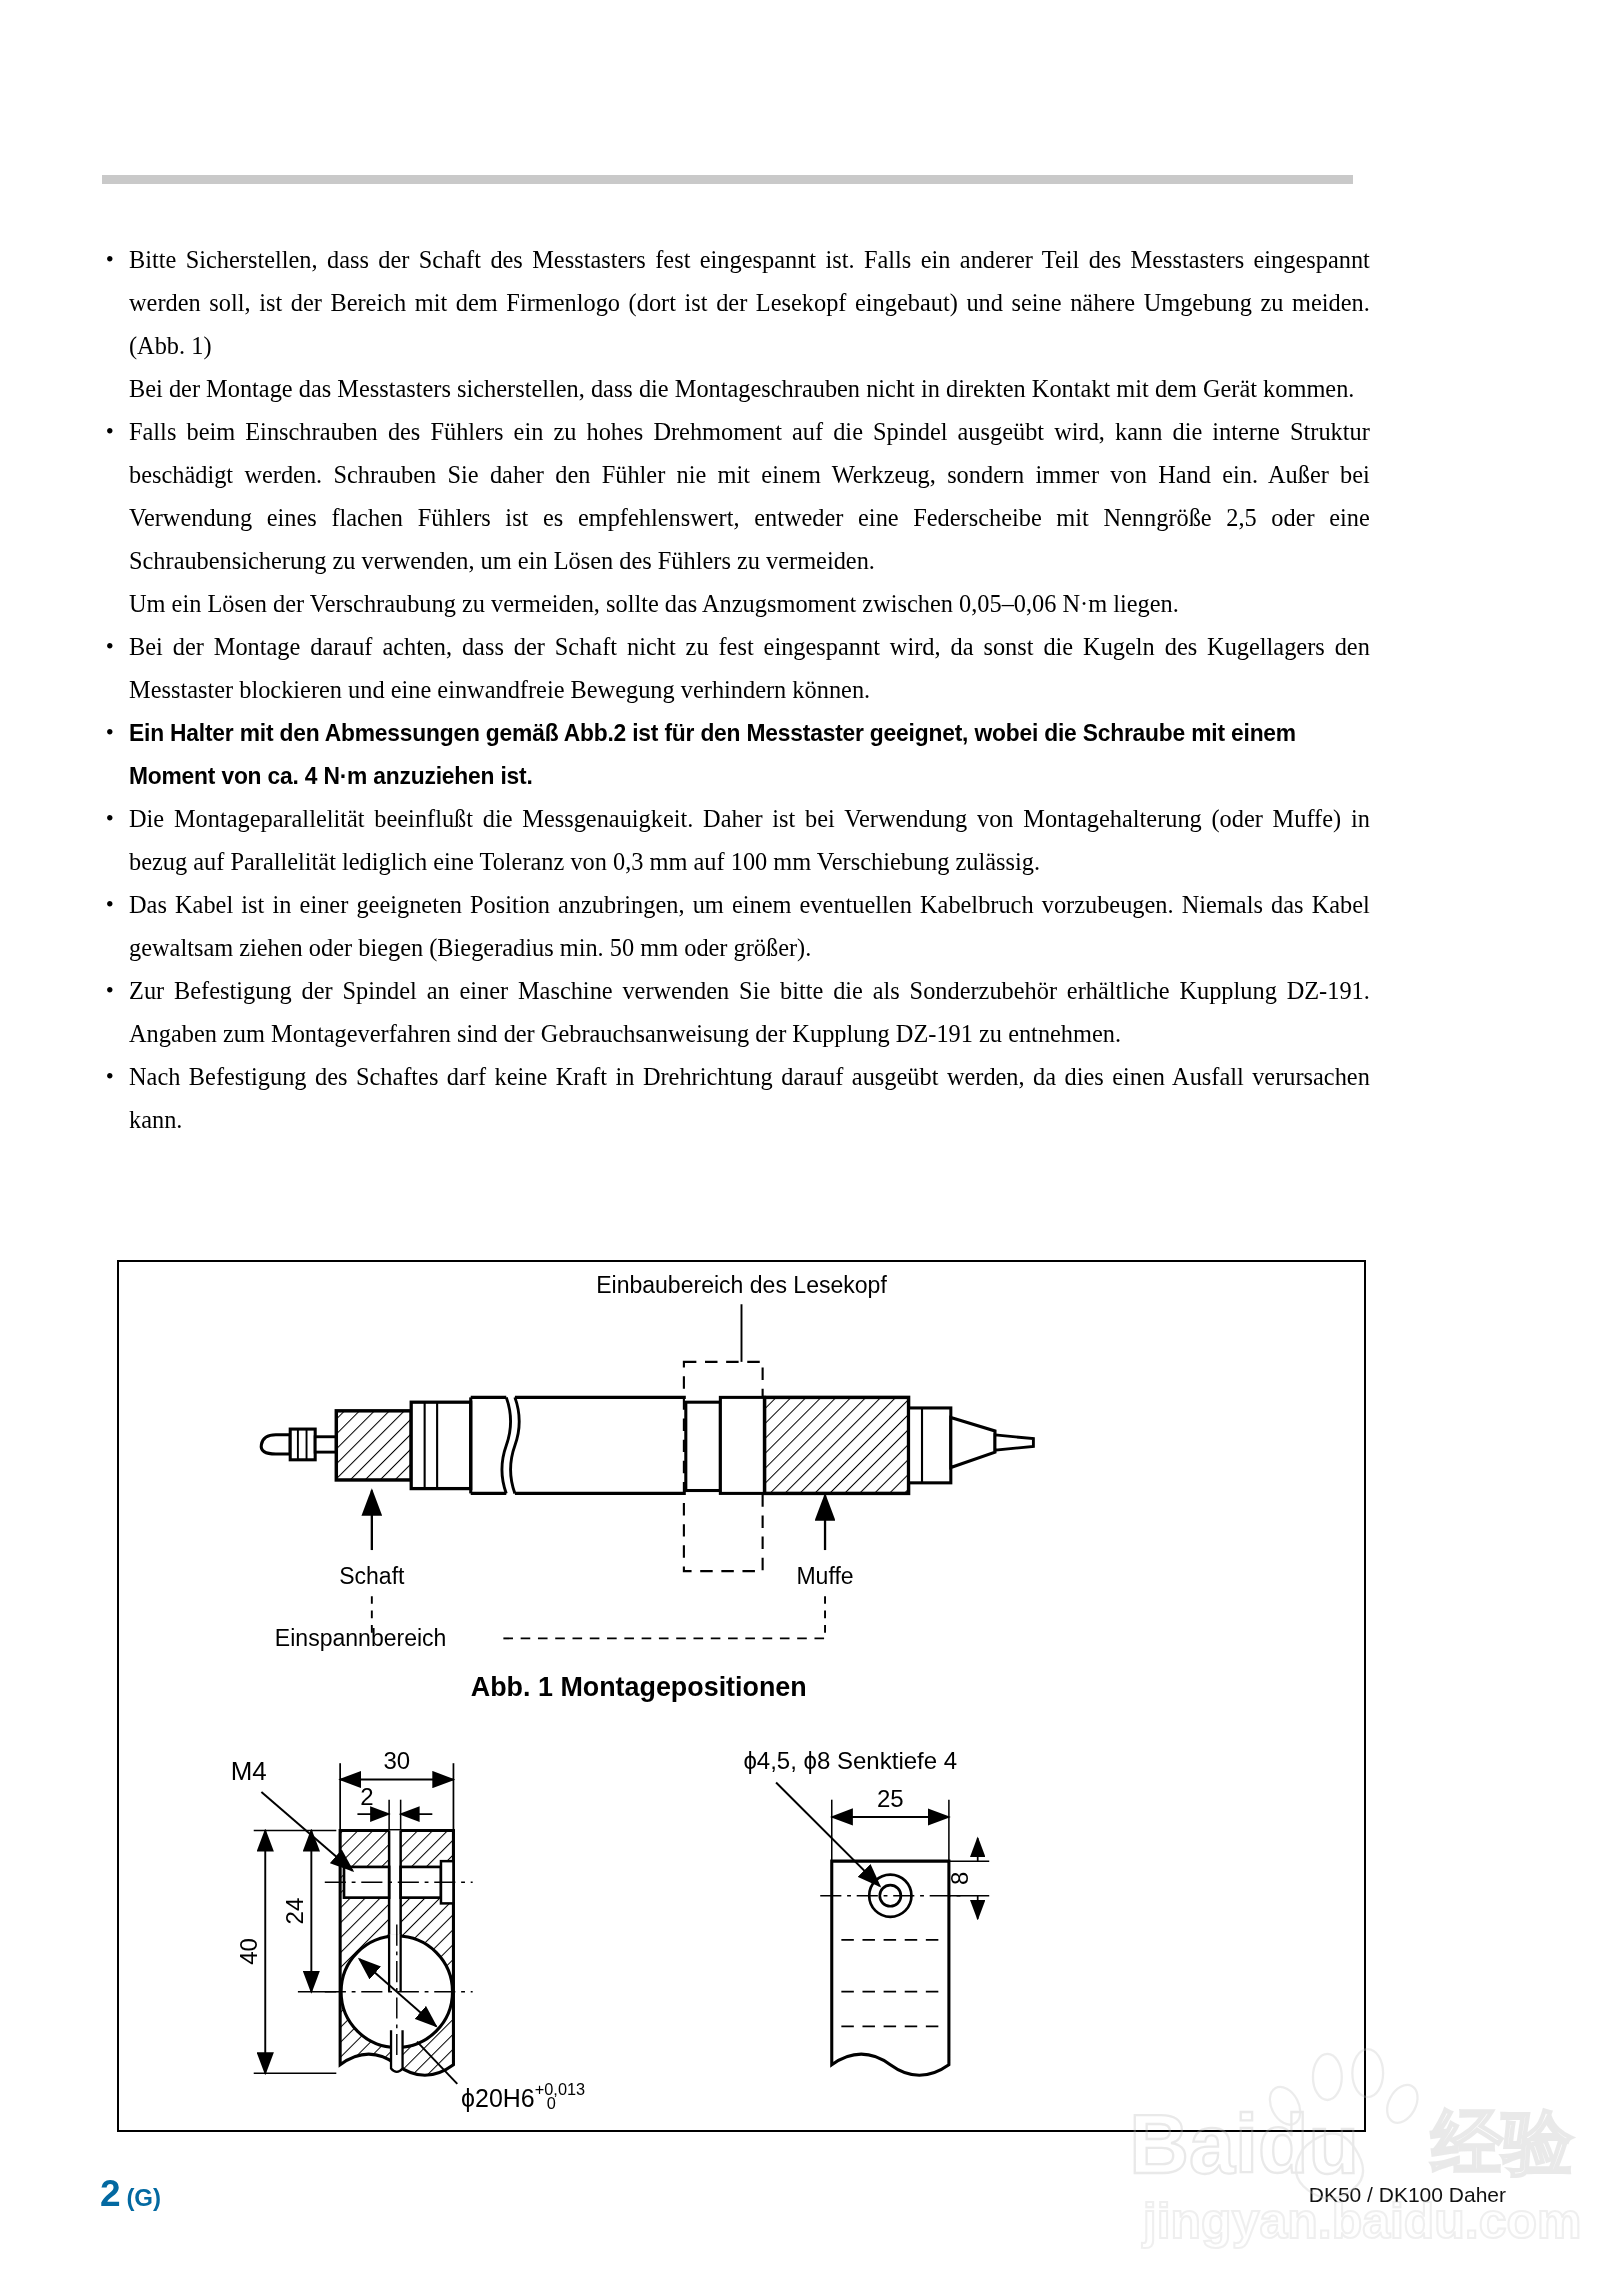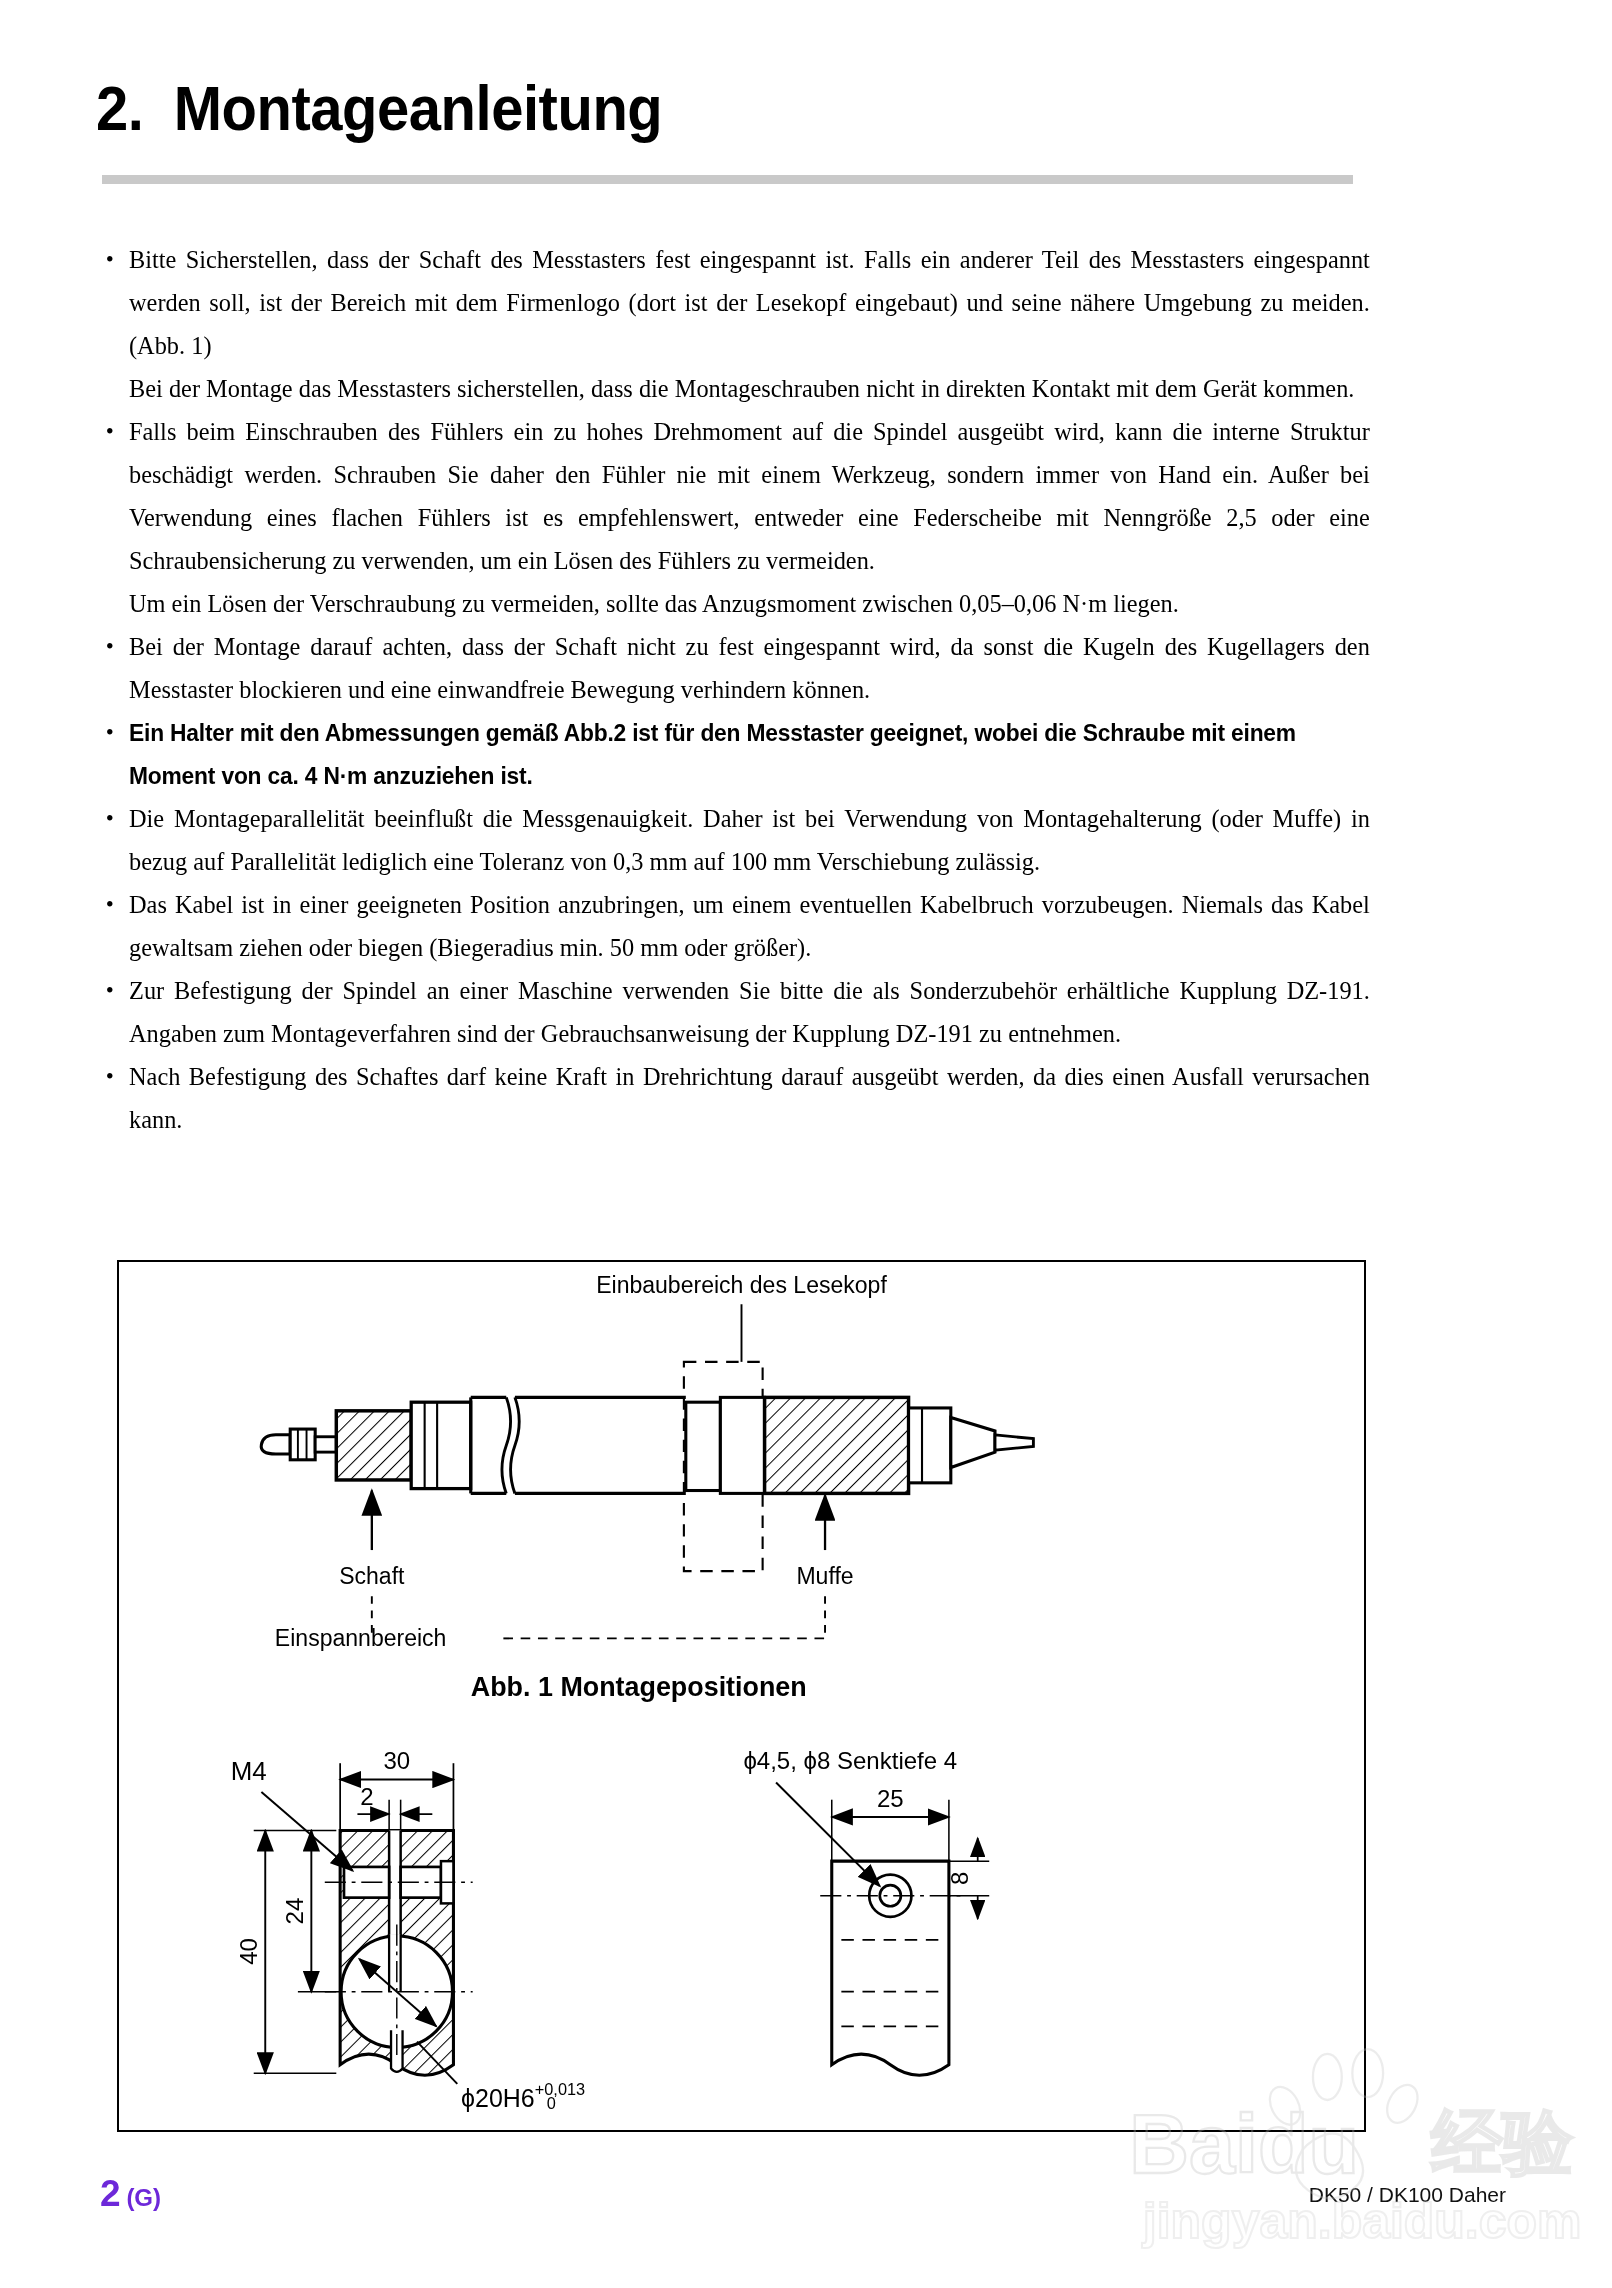--- a/index.html
+++ b/index.html
@@ -73,21 +73,21 @@
     border:2.4px solid #000;
     box-sizing:border-box;
     background:#fff;
   }
   .fig-svg{position:absolute;left:0;top:0;}
 
   
   .footer-page{
     position:absolute;left:100px;top:2173px;
     font-family:"Liberation Sans",sans-serif;
-    color:#6d28d9;white-space:nowrap;text-align:right;
+    color:#0369a1;white-space:nowrap;text-align:right;
   }
   .footer-page .pg{font-size:37px;font-weight:bold;}
   .footer-page .lang{font-size:24px;font-weight:bold;margin-left:5.8px;}
   .footer-series{
     position:absolute;right:106px;top:2183px;
     font-family:"Liberation Sans",sans-serif;
     font-size:21px;color:#111;white-space:nowrap;
   }
 
   
@@ -109,25 +109,20 @@
   }
 
   
   .figbox text{font-family:"Liberation Sans",sans-serif;fill:#000;}
 </style>
 </head>
 <body>
 
 <div class="page">
 
-  <div class="heading-wrap">
-    <div class="heading">
-      <span class="num">2.</span><span>Montageanleitung</span>
-    </div>
-  </div>
   <div class="heading-rule"></div>
 
   <div class="body">
 
     <div class="bullet-row">
       <div class="bullet-mark">•</div>
       <div class="bullet-body">
         <p class="para">Bitte Sicherstellen, dass der Schaft des Messtasters fest eingespannt ist. Falls ein anderer Teil des Messtasters eingespannt werden soll, ist der Bereich mit dem Firmenlogo (dort ist der Lesekopf eingebaut) und seine nähere Umgebung zu meiden. (Abb. 1)</p>
         <p class="para">Bei der Montage das Messtasters sicherstellen, dass die Montageschrauben nicht in direkten Kontakt mit dem Gerät kommen.</p>
       </div>

